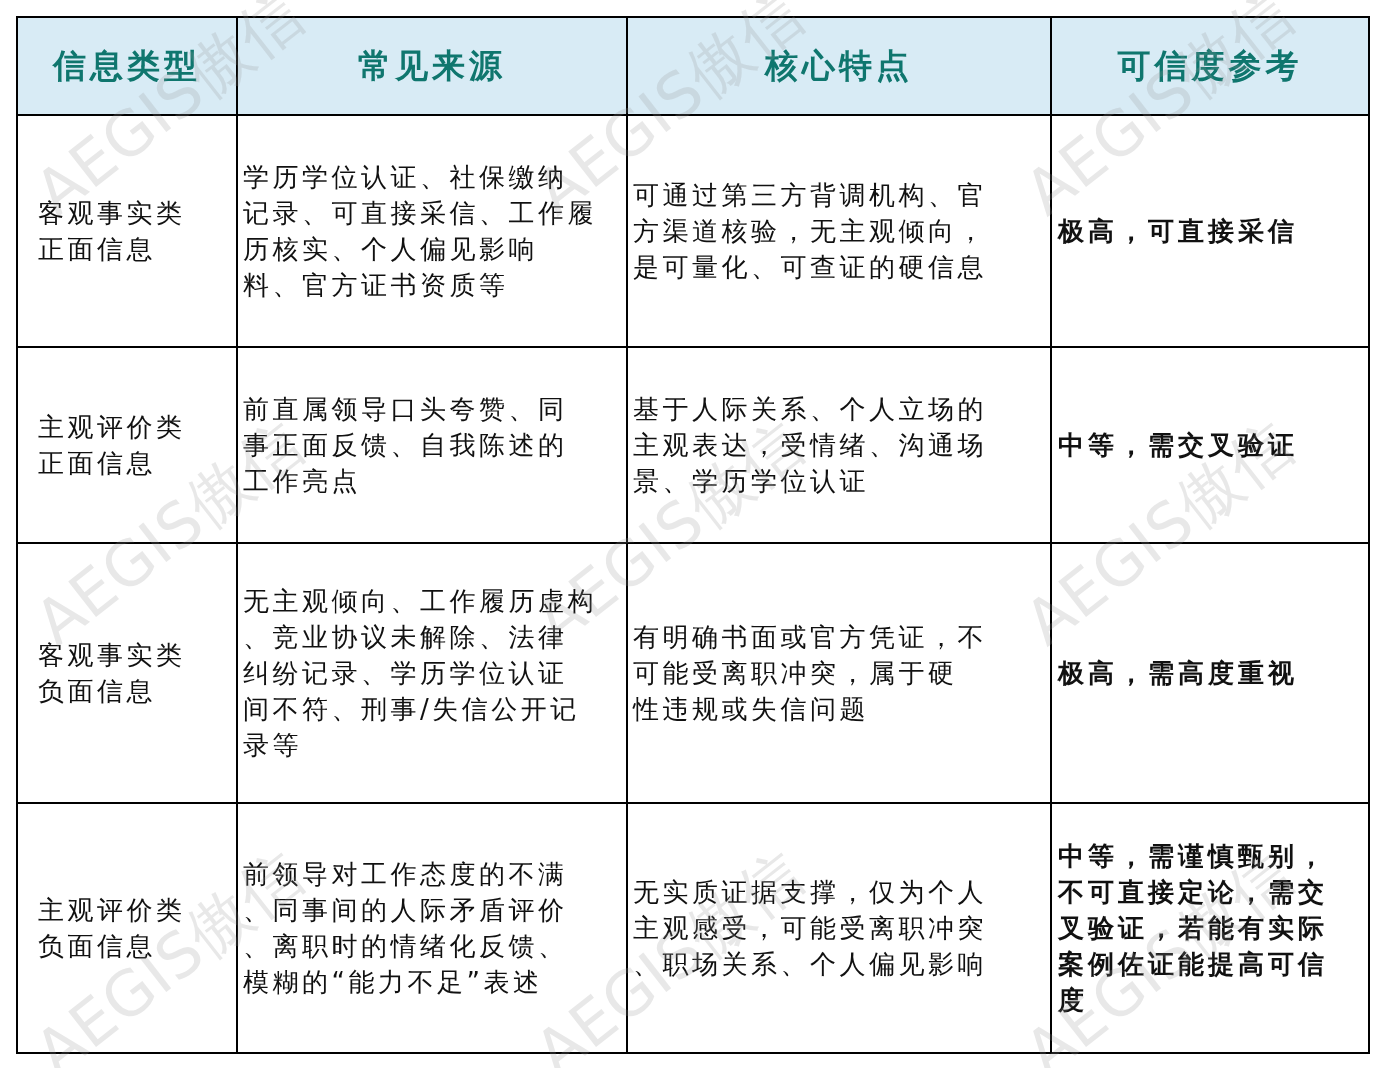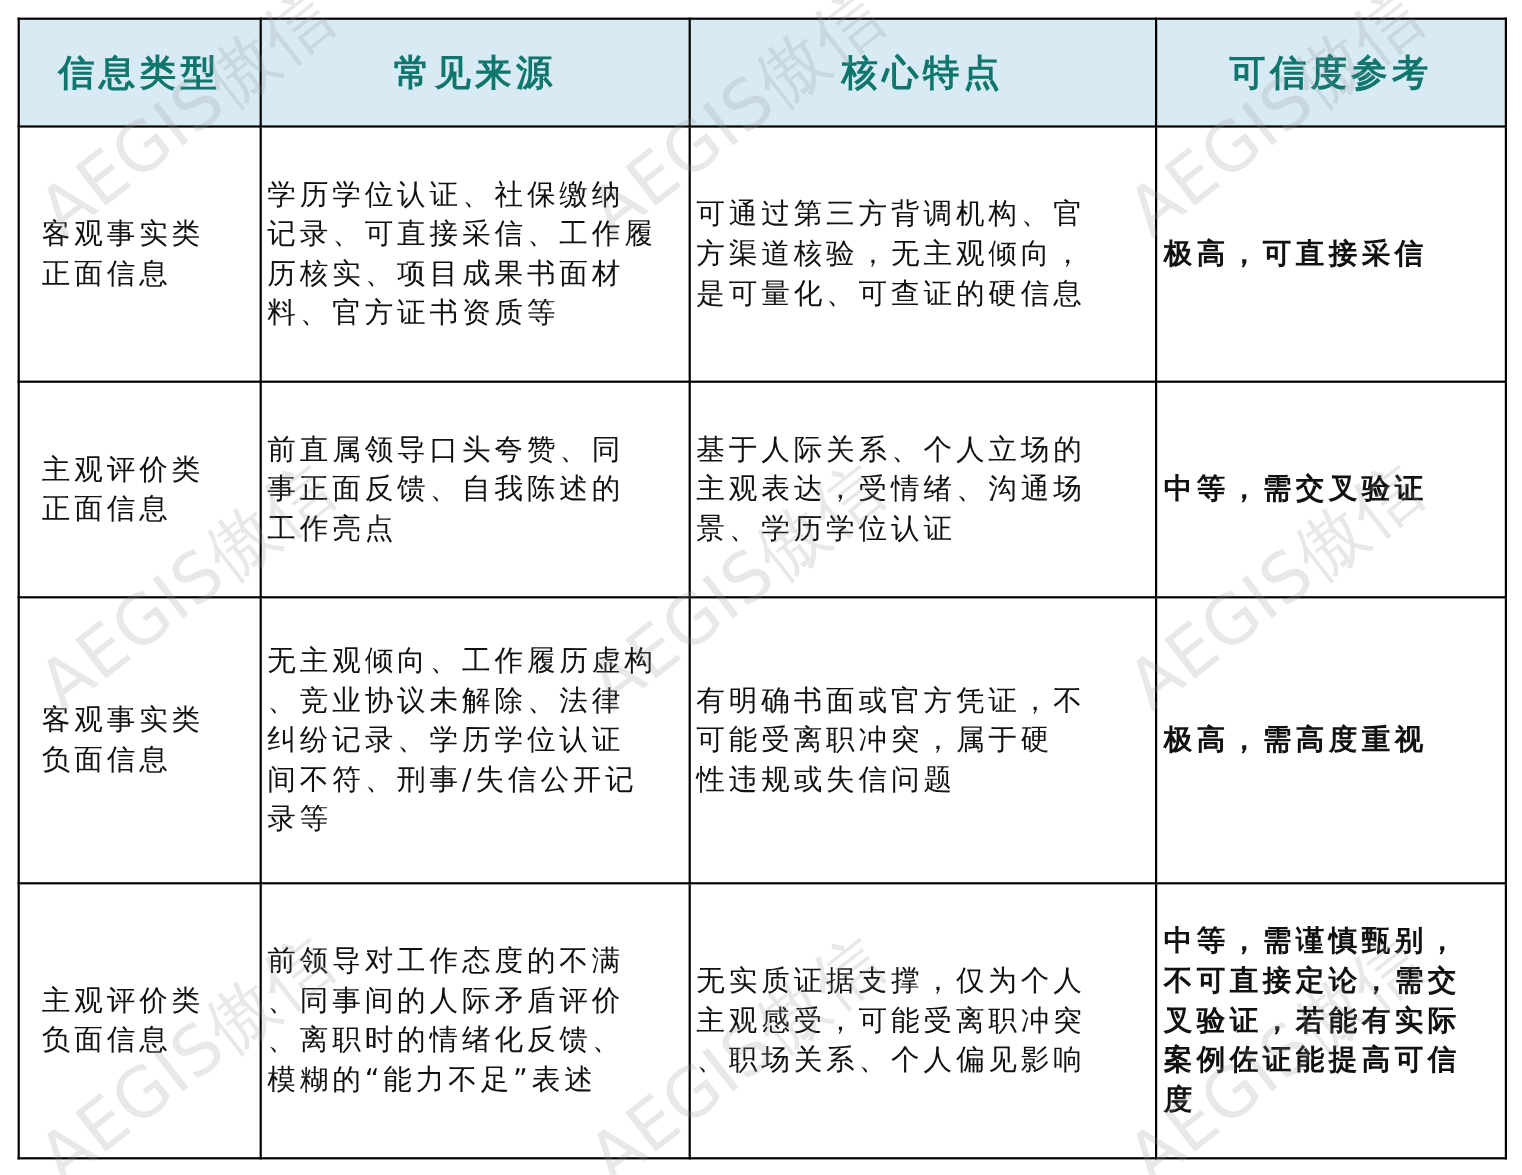--- a/index.html
+++ b/index.html
@@ -117,21 +117,21 @@
     <tbody>
 
       <tr class="r1">
         <td class="type">
           <span class="line">客观事实类</span>
           <span class="line">正面信息</span>
         </td>
         <td class="source">
           <span class="line">学历学位认证、社保缴纳</span>
           <span class="line">记录、可直接采信、工作履</span>
-          <span class="line">历核实、项目成果书面材</span>
+          <span class="line">历核实、个人偏见影响</span>
           <span class="line">料、官方证书资质等</span>
         </td>
         <td class="feature">
           <span class="line">可通过第三方背调机构、官</span>
           <span class="line">方渠道核验，无主观倾向，</span>
           <span class="line">是可量化、可查证的硬信息</span>
         </td>
         <td class="cred">
           <span class="line">极高，可直接采信</span>
         </td>

